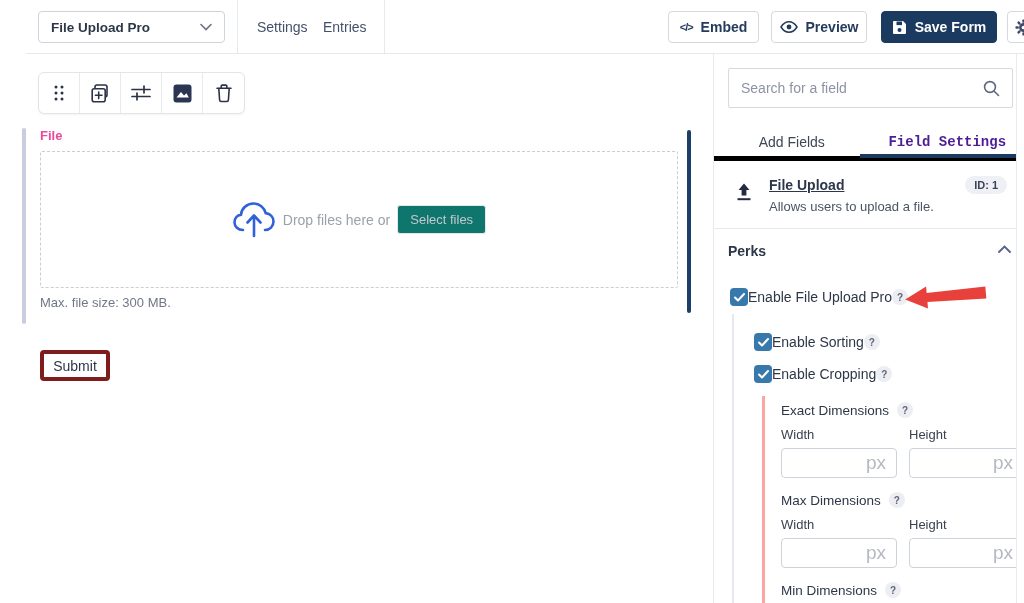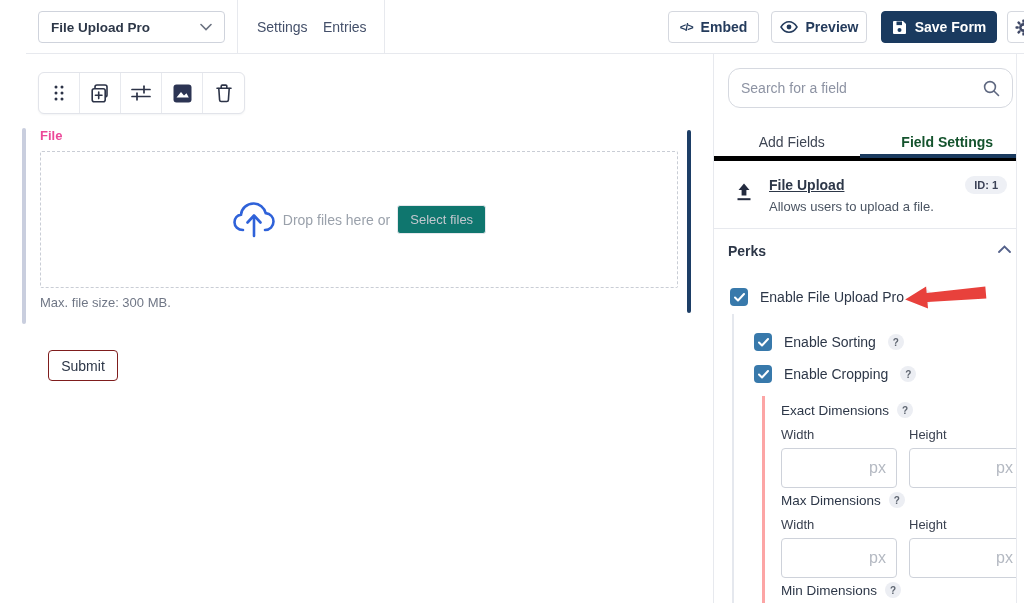--- a/index.html
+++ b/index.html
@@ -42,73 +42,73 @@
   .field-label { position:absolute; left:40px; top:74px; font-size:13px;
                  font-weight:bold; color:#ec4899; }
   .dropzone { position:absolute; left:40px; top:97px; width:638px; height:137px;
     border:1px dashed #c9cdd5; border-radius:2px; background:#fff;
     display:flex; flex-direction:row; align-items:center; justify-content:center; gap:7px; }
   .dropzone-text { font-size:14px; color:#9aa1ab; }
   .select-files { width:89px; height:29px; background:#0f766e; border:1px solid #e5e7ec;
     border-radius:3px; font-size:13px; color:#c4c8cf; cursor:pointer;
     font-family:"Liberation Sans", sans-serif; }
   .max-size { position:absolute; left:40px; top:241px; font-size:13px; color:#707786; }
-  .submit-btn { position:absolute; left:48px; top:296px; width:70px; height:31px;
-    background:#fff; border:1px solid #7f1d1d; border-radius:4px; font-size:14px;
+  .submit-btn { position:absolute; left:40px; top:296px; width:70px; height:31px;
+    background:#fff; border:4px solid #7f1d1d; border-radius:4px; font-size:14px;
     color:#2d3748; cursor:pointer; font-family:"Liberation Sans", sans-serif; }
 
   
   .sidebar { position:absolute; left:713px; top:54px; width:311px; height:549px;
     background:#fff; border-left:1px solid #e7e9ee; }
   .scroll-strip { position:absolute; right:0; top:0; width:8px; height:549px;
     border-left:1px solid #e8eaef; background:#fff; }
   .search-box { position:absolute; left:14px; top:14px; width:285px; height:40px;
-    border:1px solid #d6d9e0; border-radius:12px; background:#fff;
+    border:1px solid #d6d9e0; border-radius:2px; background:#fff;
     display:flex; align-items:center; padding:0 12px; gap:8px; }
   .search-box input { flex:1; border:none; outline:none; font-size:14px; color:#2d3748;
     font-family:"Liberation Sans", sans-serif; background:transparent; }
   .search-box input::placeholder { color:#8d93a3; }
 
   .tabs { position:absolute; left:0; top:74px; width:311px; height:33px;
     display:flex; border-bottom:5px solid #000000; }
   .tab { flex:1; display:flex; align-items:center; justify-content:center;
     font-size:14px; color:#3f4654; cursor:pointer; position:relative; }
-  .tab.active { color:#14532d; font-weight:bold; }
+  .tab.active { color:#4c1d95; font-weight:bold;font-family:Liberation Mono, monospace; }
   .tab.active::after { content:""; position:absolute; left:-10px; right:-11px; bottom:-2px;
     height:4px; background:#1a3a5f; }
 
   .field-info { position:absolute; left:0; top:107px; width:311px; height:67px; }
   .fi-icon { position:absolute; left:22px; top:22px; }
   .fi-title { position:absolute; left:55px; top:16px; font-size:14px; font-weight:bold; color:#2d3748;text-decoration:underline; }
   .fi-desc  { position:absolute; left:55px; top:38px; font-size:13px; color:#4a5462; }
   .id-badge { position:absolute; right:18px; top:15px; background:#eef0f5; color:#3c4257;
     font-size:11px; font-weight:bold; padding:3px 9px; border-radius:9px; }
   .sb-divider { position:absolute; left:0; top:174px; width:311px; height:1px; background:#e7e9ee; }
 
   .perks-head { position:absolute; left:0; top:184px; width:311px; height:28px; cursor:pointer; }
   .perks-title { position:absolute; left:14px; top:5px; font-size:14px; font-weight:bold; color:#2d3748; }
   .perks-chevron { position:absolute; right:14px; top:7px; }
 
   .chk { width:18px; height:18px; border-radius:4px; background:#3879ab;
     display:inline-flex; align-items:center; justify-content:center; cursor:pointer; flex:none; }
-  .chk-row { position:absolute; display:flex; align-items:center; gap:12px; }
+  .chk-row { position:absolute; display:flex; align-items:center; gap:0; }
   .chk-label { font-size:14px; color:#2d3748; }
   .help { width:16px; height:16px; border-radius:50%; background:#eceef3; color:#5f6671;
     font-size:10px; font-weight:bold; display:inline-flex; align-items:center;
     justify-content:center; cursor:pointer; flex:none; }
 
   .indent1 { position:absolute; left:18px; top:260px; width:290px; height:289px;
     border-left:2px solid #e5e8ee; }
   .indent2 { position:absolute; left:28px; top:82px; width:266px; height:207px;
     border-left:3px solid #fca5a5; }
 
   .dim-title { position:absolute; font-size:13.5px; color:#2d3748; display:flex; gap:8px; align-items:center; }
   .dim-label { position:absolute; font-size:13px; color:#3a4150; }
-  .dim-input { position:absolute; height:40px; border:1px solid #ced2da; border-radius:4px;
-    padding:0 10px; font-size:16px; color:#2d3748; text-align:right; outline:none;
+  .dim-input { position:absolute; height:30px; border:1px solid #ced2da; border-radius:4px;
+    padding:0 10px; font-size:19px; color:#2d3748; text-align:right; outline:none;
     font-family:"Liberation Sans", sans-serif; background:#fff; }
   .dim-input::placeholder { color:#b4b9c2; }
 
   .red-arrow { position:absolute; left:903px; top:282px; z-index:8; transform:rotate(-5deg); }
 
   svg { display:block; }
 </style>
 </head>
 <body>
 

